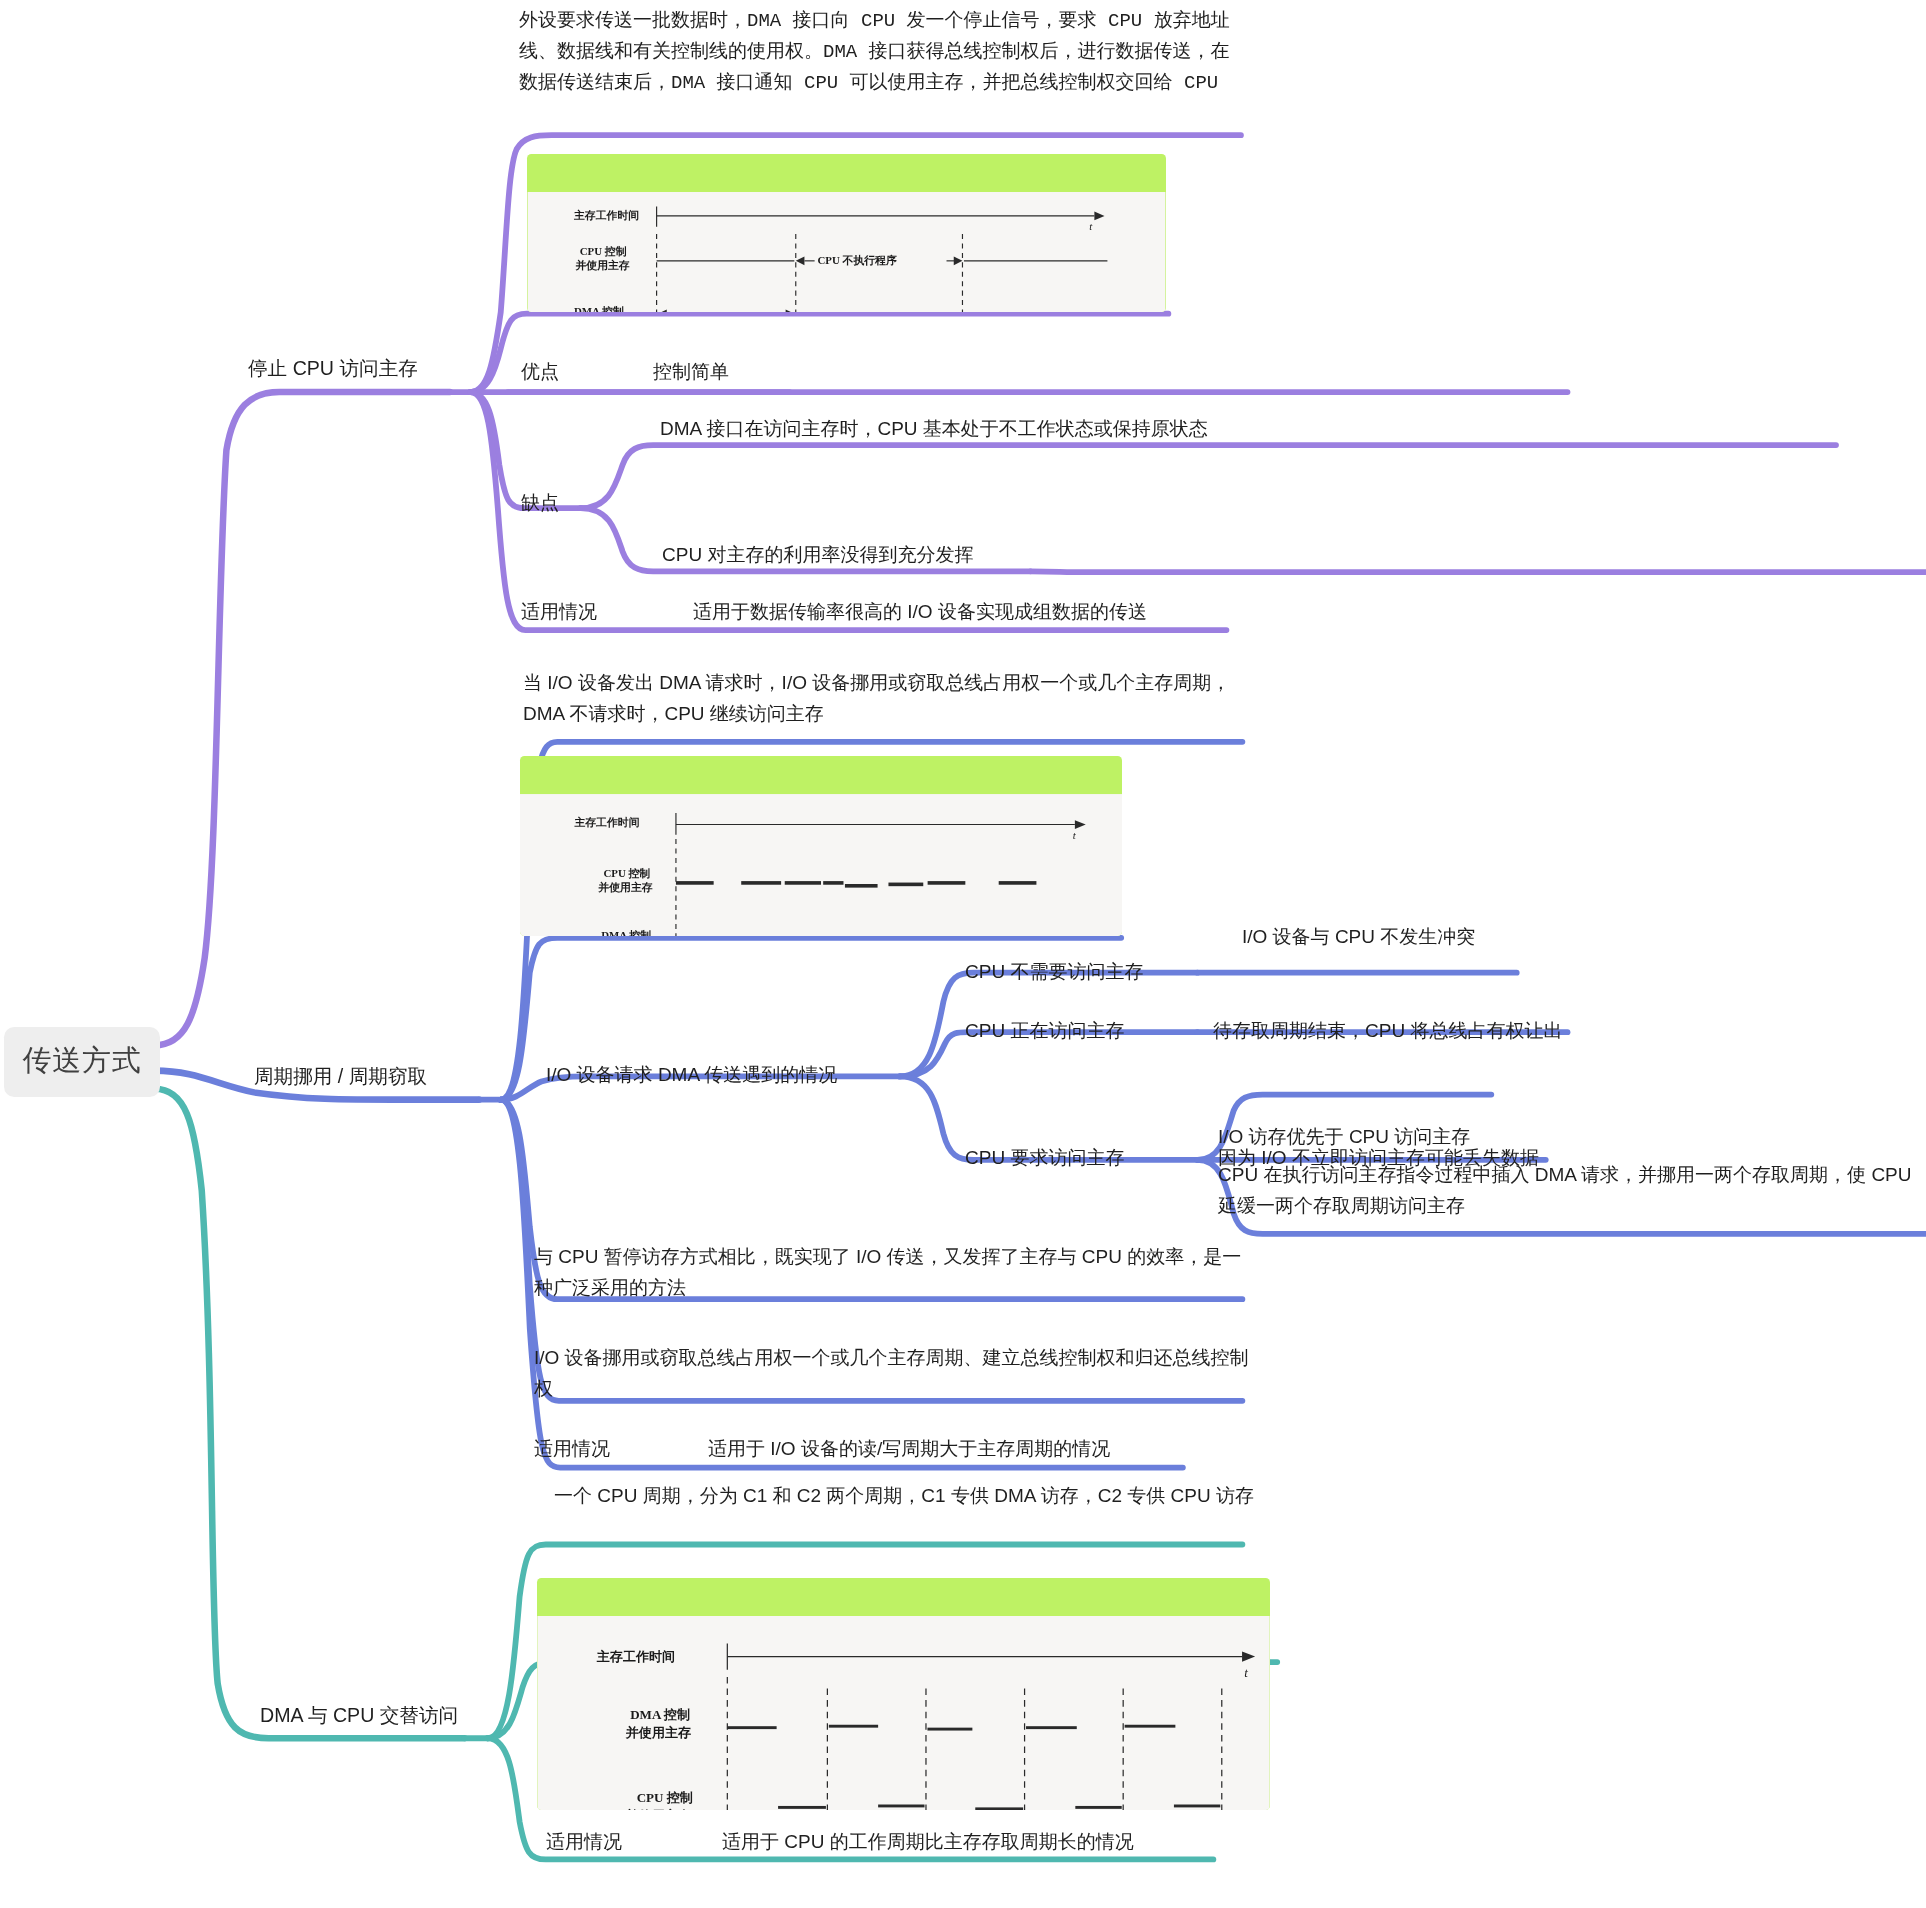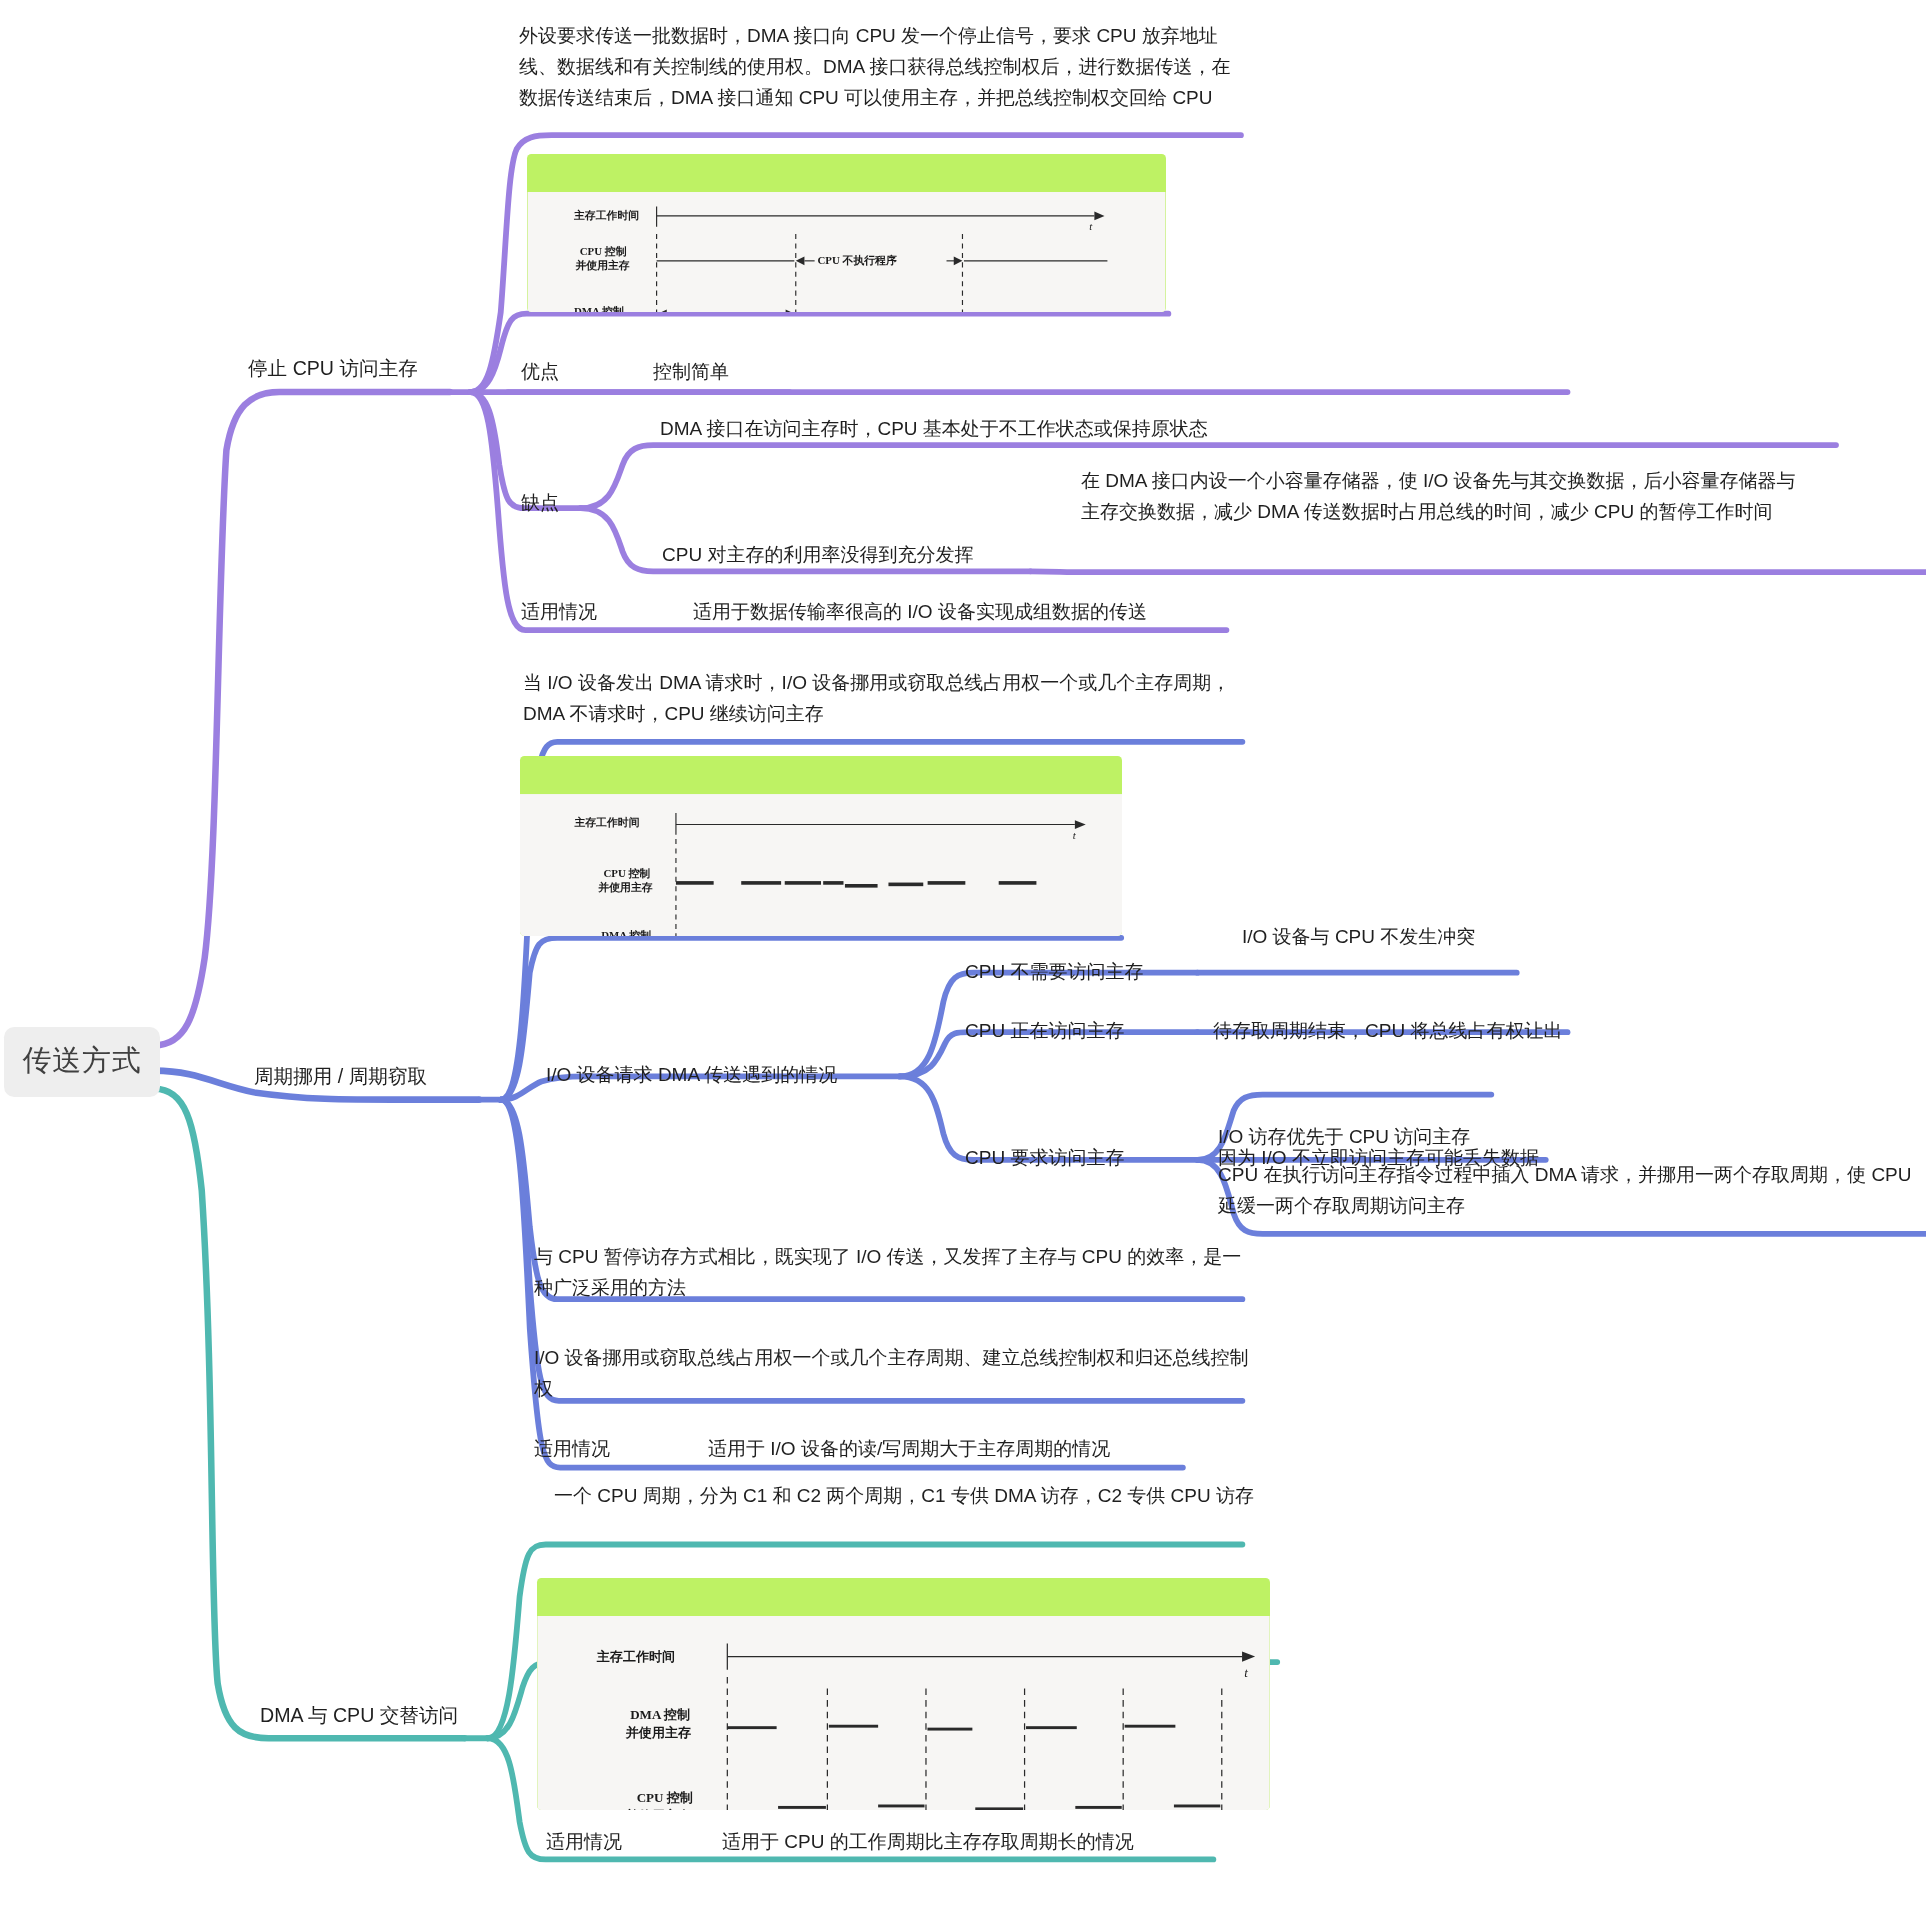--- a/index.html
+++ b/index.html
@@ -105,21 +105,21 @@
       <path stroke="#4fb8b0" stroke-width="8" d="M672,2395 C700,2395 708,2300 716,2200 C724,2140 730,2128 752,2128 L1712,2128"></path>
       <path stroke="#4fb8b0" stroke-width="8" d="M672,2395 C702,2395 710,2360 720,2325 C728,2300 736,2290 756,2290 L1760,2290"></path>
       <path stroke="#4fb8b0" stroke-width="8" d="M672,2395 C702,2395 708,2450 716,2510 C724,2552 730,2562 752,2562 L1672,2562"></path>
     </g>
   </svg>
 
   <div class="node root" style="left:3.6px;top:1027px;">传送方式</div>
 
   <div class="node t1" style="left:248px;top:353px;">停止 CPU 访问主存</div>
 
-  <div class="node t2" style="left:519px;top:21px;width:726px;">外设要求传送一批数据时，DMA 接口向 CPU 发一个停止信号，要求 CPU 放弃地址线、数据线和有关控制线的使用权。DMA 接口获得总线控制权后，进行数据传送，在数据传送结束后，DMA 接口通知 CPU 可以使用主存，并把总线控制权交回给 CPU</div>
+  <div class="node t2" style="left:519px;top:6px;width:726px;font-family:Liberation Mono, monospace;">外设要求传送一批数据时，DMA 接口向 CPU 发一个停止信号，要求 CPU 放弃地址线、数据线和有关控制线的使用权。DMA 接口获得总线控制权后，进行数据传送，在数据传送结束后，DMA 接口通知 CPU 可以使用主存，并把总线控制权交回给 CPU</div>
 
   <div class="node img-node" style="left:527px;top:154px;width:639px;height:158px;">
     <svg viewBox="0 0 880 218" width="639" height="158">
       <rect x="0" y="0" width="880" height="218" fill="#f7f6f4"></rect>
       <g font-family="'Liberation Serif','DejaVu Serif',serif" font-size="15" fill="#1a1a1a" font-weight="bold">
         <text x="64" y="37" text-anchor="start">主存工作时间</text>
         <text x="72" y="87" text-anchor="start">CPU 控制</text>
         <text x="66" y="106" text-anchor="start">并使用主存</text>
         <text x="64" y="170" text-anchor="start">DMA 控制</text>
         <text x="66" y="189" text-anchor="start">并使用主存</text>
@@ -161,21 +161,20 @@
       </g>
     </svg>
   </div>
 
   <div class="node t2" style="left:521px;top:357px;">优点</div>
   <div class="node t2" style="left:653px;top:357px;">控制简单</div>
 
   <div class="node t2" style="left:521px;top:488px;">缺点</div>
   <div class="node t2" style="left:660px;top:414px;">DMA 接口在访问主存时，CPU 基本处于不工作状态或保持原状态</div>
   <div class="node t2" style="left:662px;top:540px;">CPU 对主存的利用率没得到充分发挥</div>
-  <div class="node t2" style="left:1081px;top:466px;width:733px;">在 DMA 接口内设一个小容量存储器，使 I/O 设备先与其交换数据，后小容量存储器与主存交换数据，减少 DMA 传送数据时占用总线的时间，减少 CPU 的暂停工作时间</div>
 
   <div class="node t2" style="left:521px;top:597px;">适用情况</div>
   <div class="node t2" style="left:693px;top:597px;">适用于数据传输率很高的 I/O 设备实现成组数据的传送</div>
 
   <div class="node t1" style="left:254px;top:1061px;">周期挪用 / 周期窃取</div>
 
   <div class="node t2" style="left:523px;top:668px;width:726px;">当 I/O 设备发出 DMA 请求时，I/O 设备挪用或窃取总线占用权一个或几个主存周期，DMA 不请求时，CPU 继续访问主存</div>
 
   <div class="node img-node" style="left:520px;top:756px;width:602px;height:180px;">
     <svg viewBox="0 0 830 248" width="602" height="180">

